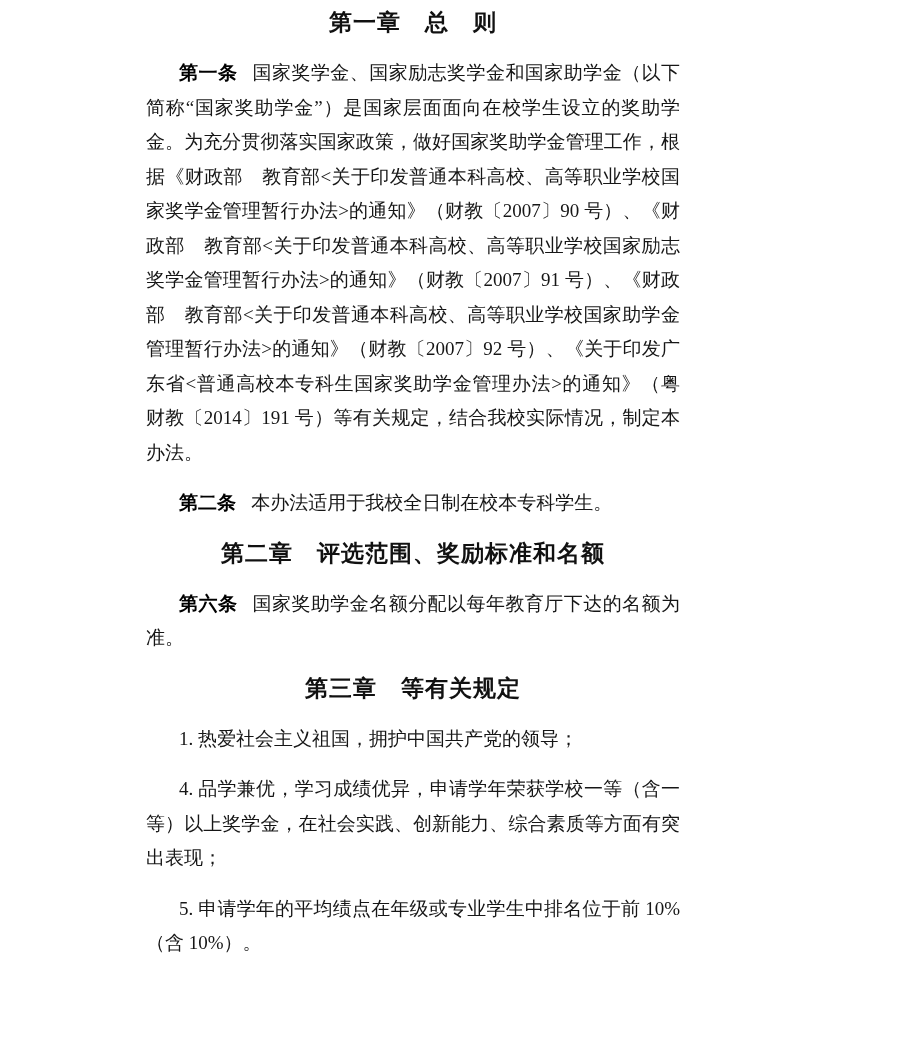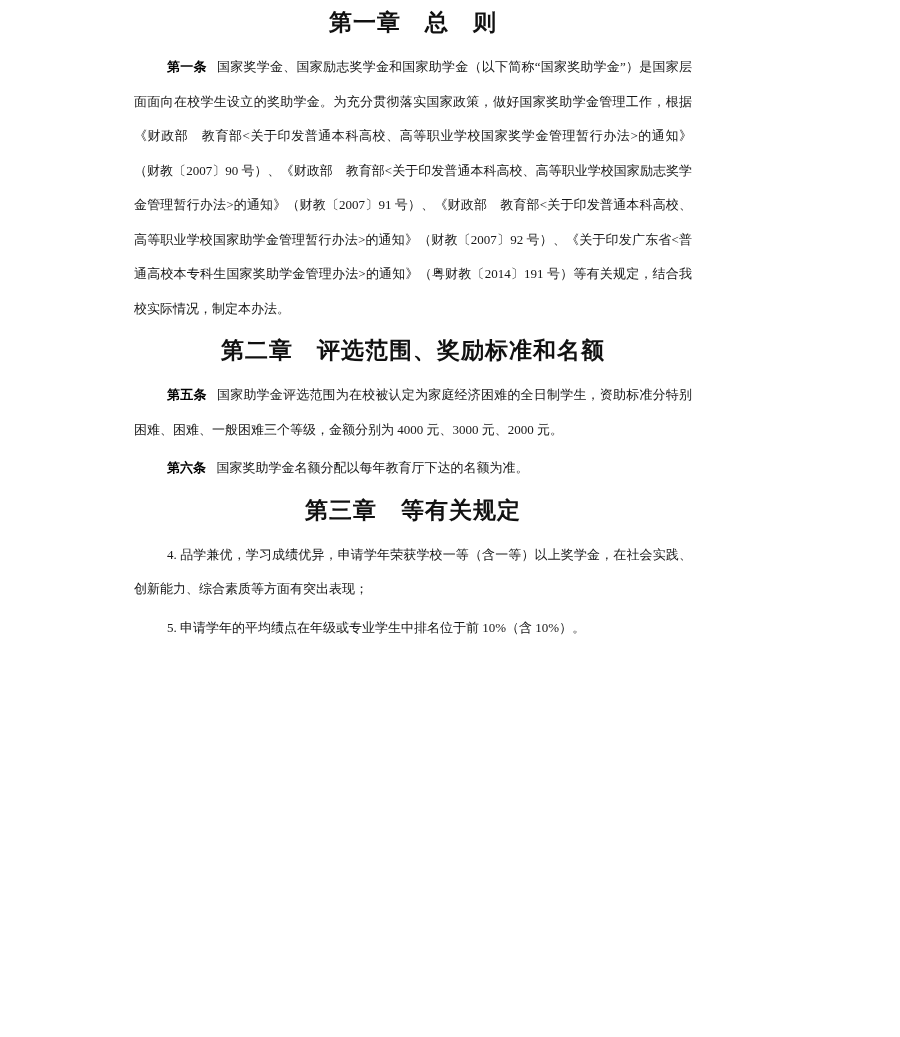--- a/index.html
+++ b/index.html
@@ -27,55 +27,56 @@
     text-align: center;
     line-height: 34px;
     margin: 8px 0 10px 0;
     letter-spacing: 1px;
     color: #111111;
   }
   .chapter-heading.first {
     margin-top: 0;
   }
   .para {
-    font-size: 13px;
+    font-size: 19px;
     line-height: 34.5px;
-    margin: 4px;
+    margin: 16px;
     text-align: justify;
     text-indent: 33px;
     color: #161616;
     word-break: break-all;
   }
   .lead {
     font-weight: 700;
     margin-right: 0.8em;
     color: #000000;
   }
 </style>
 </head>
 <body>
 
 <div class="page">
 
   <h1 class="chapter-heading first">第一章　总　则</h1>
 
   <p class="para"><b class="lead">第一条</b><span>国家奖学金、国家励志奖学金和国家助学金（以下简称“国家奖助学金”）是国家层面面向在校学生设立的奖助学金。为充分贯彻落实国家政策，做好国家奖助学金管理工作，根据《财政部　教育部&lt;关于印发普通本科高校、高等职业学校国家奖学金管理暂行办法&gt;的通知》（财教〔2007〕90 号）、《财政部　教育部&lt;关于印发普通本科高校、高等职业学校国家励志奖学金管理暂行办法&gt;的通知》（财教〔2007〕91 号）、《财政部　教育部&lt;关于印发普通本科高校、高等职业学校国家助学金管理暂行办法&gt;的通知》（财教〔2007〕92 号）、《关于印发广东省&lt;普通高校本专科生国家奖助学金管理办法&gt;的通知》（粤财教〔2014〕191 号）等有关规定，结合我校实际情况，制定本办法。</span></p>
 
+  <p class="para"><b class="lead">第二条</b><span>本办法适用于我校全日制在校本专科学生。</span></p>
 
   <h2 class="chapter-heading">第二章　评选范围、奖励标准和名额</h2>
 
 
 
-  <p class="para"><b class="lead">第五条</b><span>国家助学金评选范围为在校被认定为家庭经济困难的全日制学生，资助标准分特别困难、困难、一般困难三个等级，金额分别为 4000 元、3000 元、2000 元。</span></p>
 
   <p class="para"><b class="lead">第六条</b><span>国家奖助学金名额分配以每年教育厅下达的名额为准。</span></p>
 
   <h2 class="chapter-heading">第三章　等有关规定</h2>
 
 
+  <p class="para"><span>1. 热爱社会主义祖国，拥护中国共产党的领导；</span></p>
 
 
 
   <p class="para"><span>4. 品学兼优，学习成绩优异，申请学年荣获学校一等（含一等）以上奖学金，在社会实践、创新能力、综合素质等方面有突出表现；</span></p>
 
   <p class="para"><span>5. 申请学年的平均绩点在年级或专业学生中排名位于前 10%（含 10%）。</span></p>
 
 </div>
 
 </body></html>

